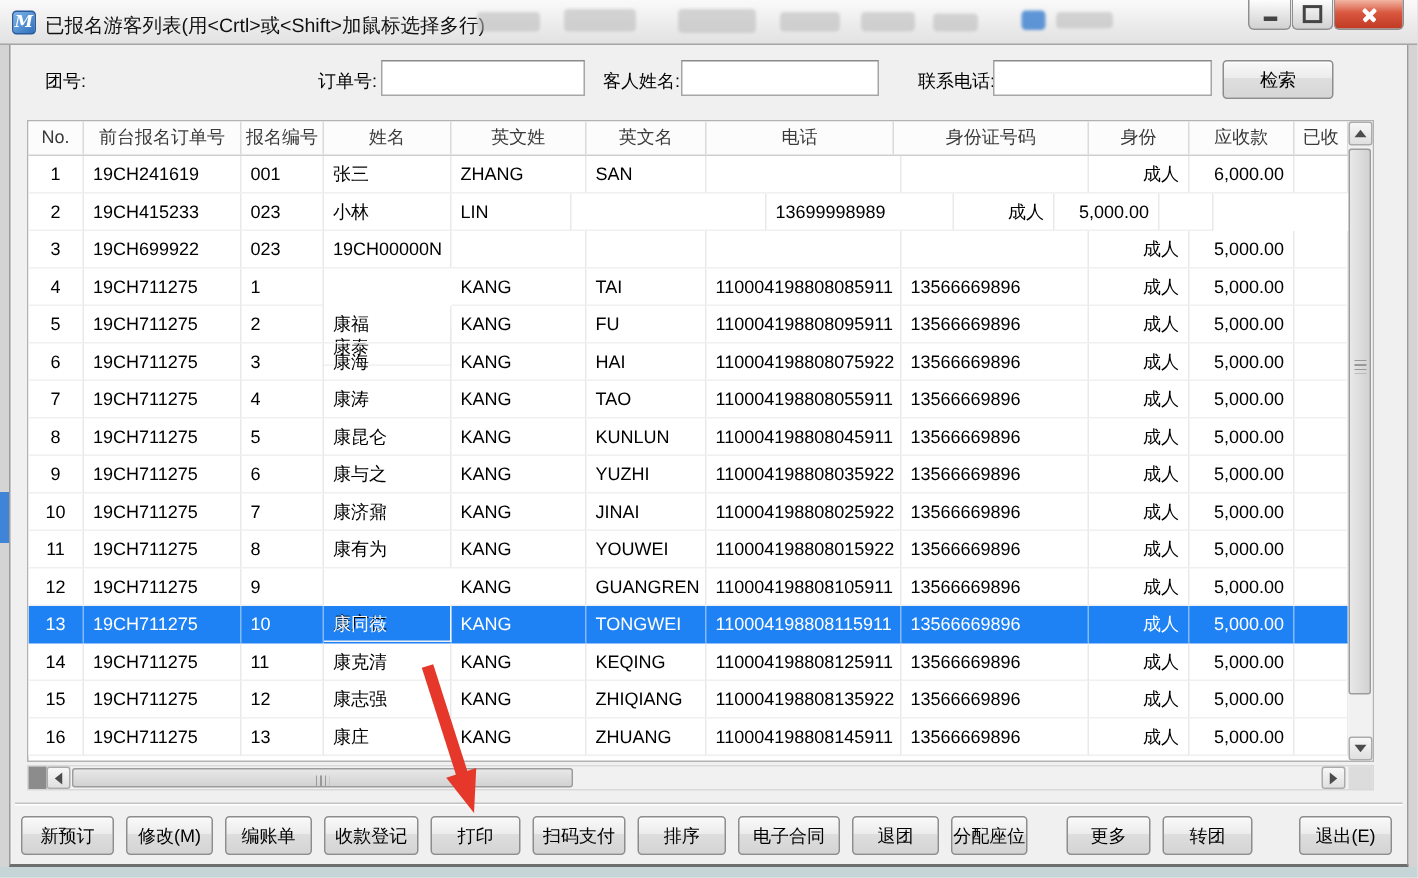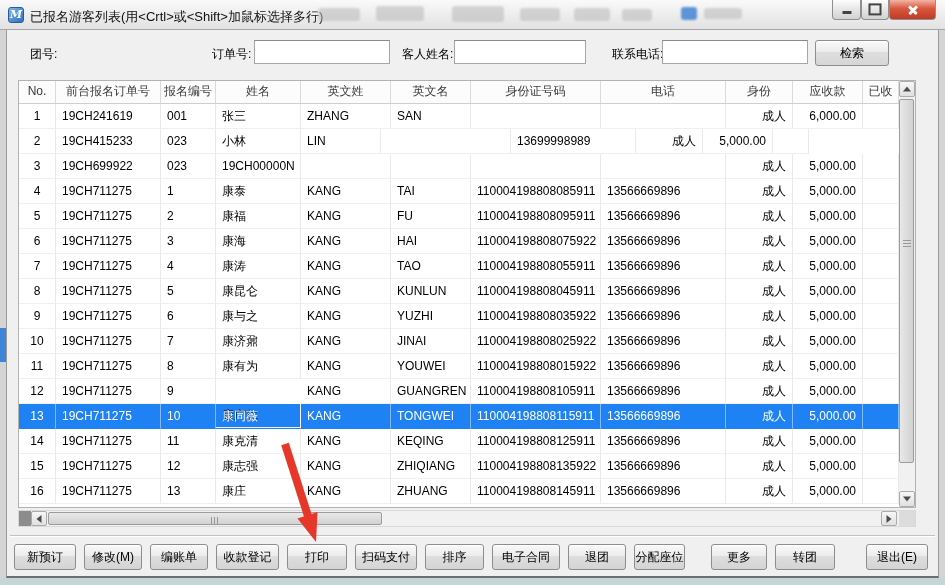--- a/index.html
+++ b/index.html
@@ -119,22 +119,22 @@
   <button class="btn" style="left:815px;top:40px;width:74px;">检索</button>
 
   <div class="grid-frame"></div>
   <div class="ghead" id="ghead">
       <div class="hcell" style="width: 37px;">No.</div>
       <div class="hcell" style="width: 105px;">前台报名订单号</div>
       <div class="hcell" style="width: 55px;">报名编号</div>
       <div class="hcell" style="width: 85px;">姓名</div>
       <div class="hcell" style="width: 90px;">英文姓</div>
       <div class="hcell" style="width: 80px;">英文名</div>
+      <div class="hcell" style="width: 125px;">电话</div>
       <div class="hcell" style="width: 130px;">身份证号码</div>
-      <div class="hcell" style="width: 125px;">电话</div>
       <div class="hcell" style="width: 67px;">身份</div>
       <div class="hcell" style="width: 70px;">应收款</div>
       <div class="hcell" style="width: 36px;">已收</div>
     </div>
   <div class="gbody" id="gbody">
       <div class="grow">
         <div class="cell" style="width: 37px; text-align: center;">1</div>
         <div class="cell" style="width: 105px; text-align: left;">19CH241619</div>
         <div class="cell" style="width: 55px; text-align: left;">001</div>
         <div class="cell" style="width: 85px; text-align: left;">张三</div>
@@ -168,21 +168,21 @@
         <div class="cell" style="width: 130px; text-align: left;"></div>
         <div class="cell" style="width: 125px; text-align: left;"></div>
         <div class="cell" style="width: 67px; text-align: right;">成人</div>
         <div class="cell" style="width: 70px; text-align: right;">5,000.00</div>
         <div class="cell" style="width: 36px; text-align: left;"></div>
       </div>
       <div class="grow">
         <div class="cell" style="width: 37px; text-align: center;">4</div>
         <div class="cell" style="width: 105px; text-align: left;">19CH711275</div>
         <div class="cell" style="width: 55px; text-align: left;">1</div>
-        <div class="cell" style="width: 85px; text-align: left;">康泰</div>
+        <div class="cell" style="width: 85px; text-align: left; margin-top: 40px;">康泰</div>
         <div class="cell" style="width: 90px; text-align: left;">KANG</div>
         <div class="cell" style="width: 80px; text-align: left;">TAI</div>
         <div class="cell" style="width: 130px; text-align: left;">110004198808085911</div>
         <div class="cell" style="width: 125px; text-align: left;">13566669896</div>
         <div class="cell" style="width: 67px; text-align: right;">成人</div>
         <div class="cell" style="width: 70px; text-align: right;">5,000.00</div>
         <div class="cell" style="width: 36px; text-align: left;"></div>
       </div>
       <div class="grow">
         <div class="cell" style="width: 37px; text-align: center;">5</div>

